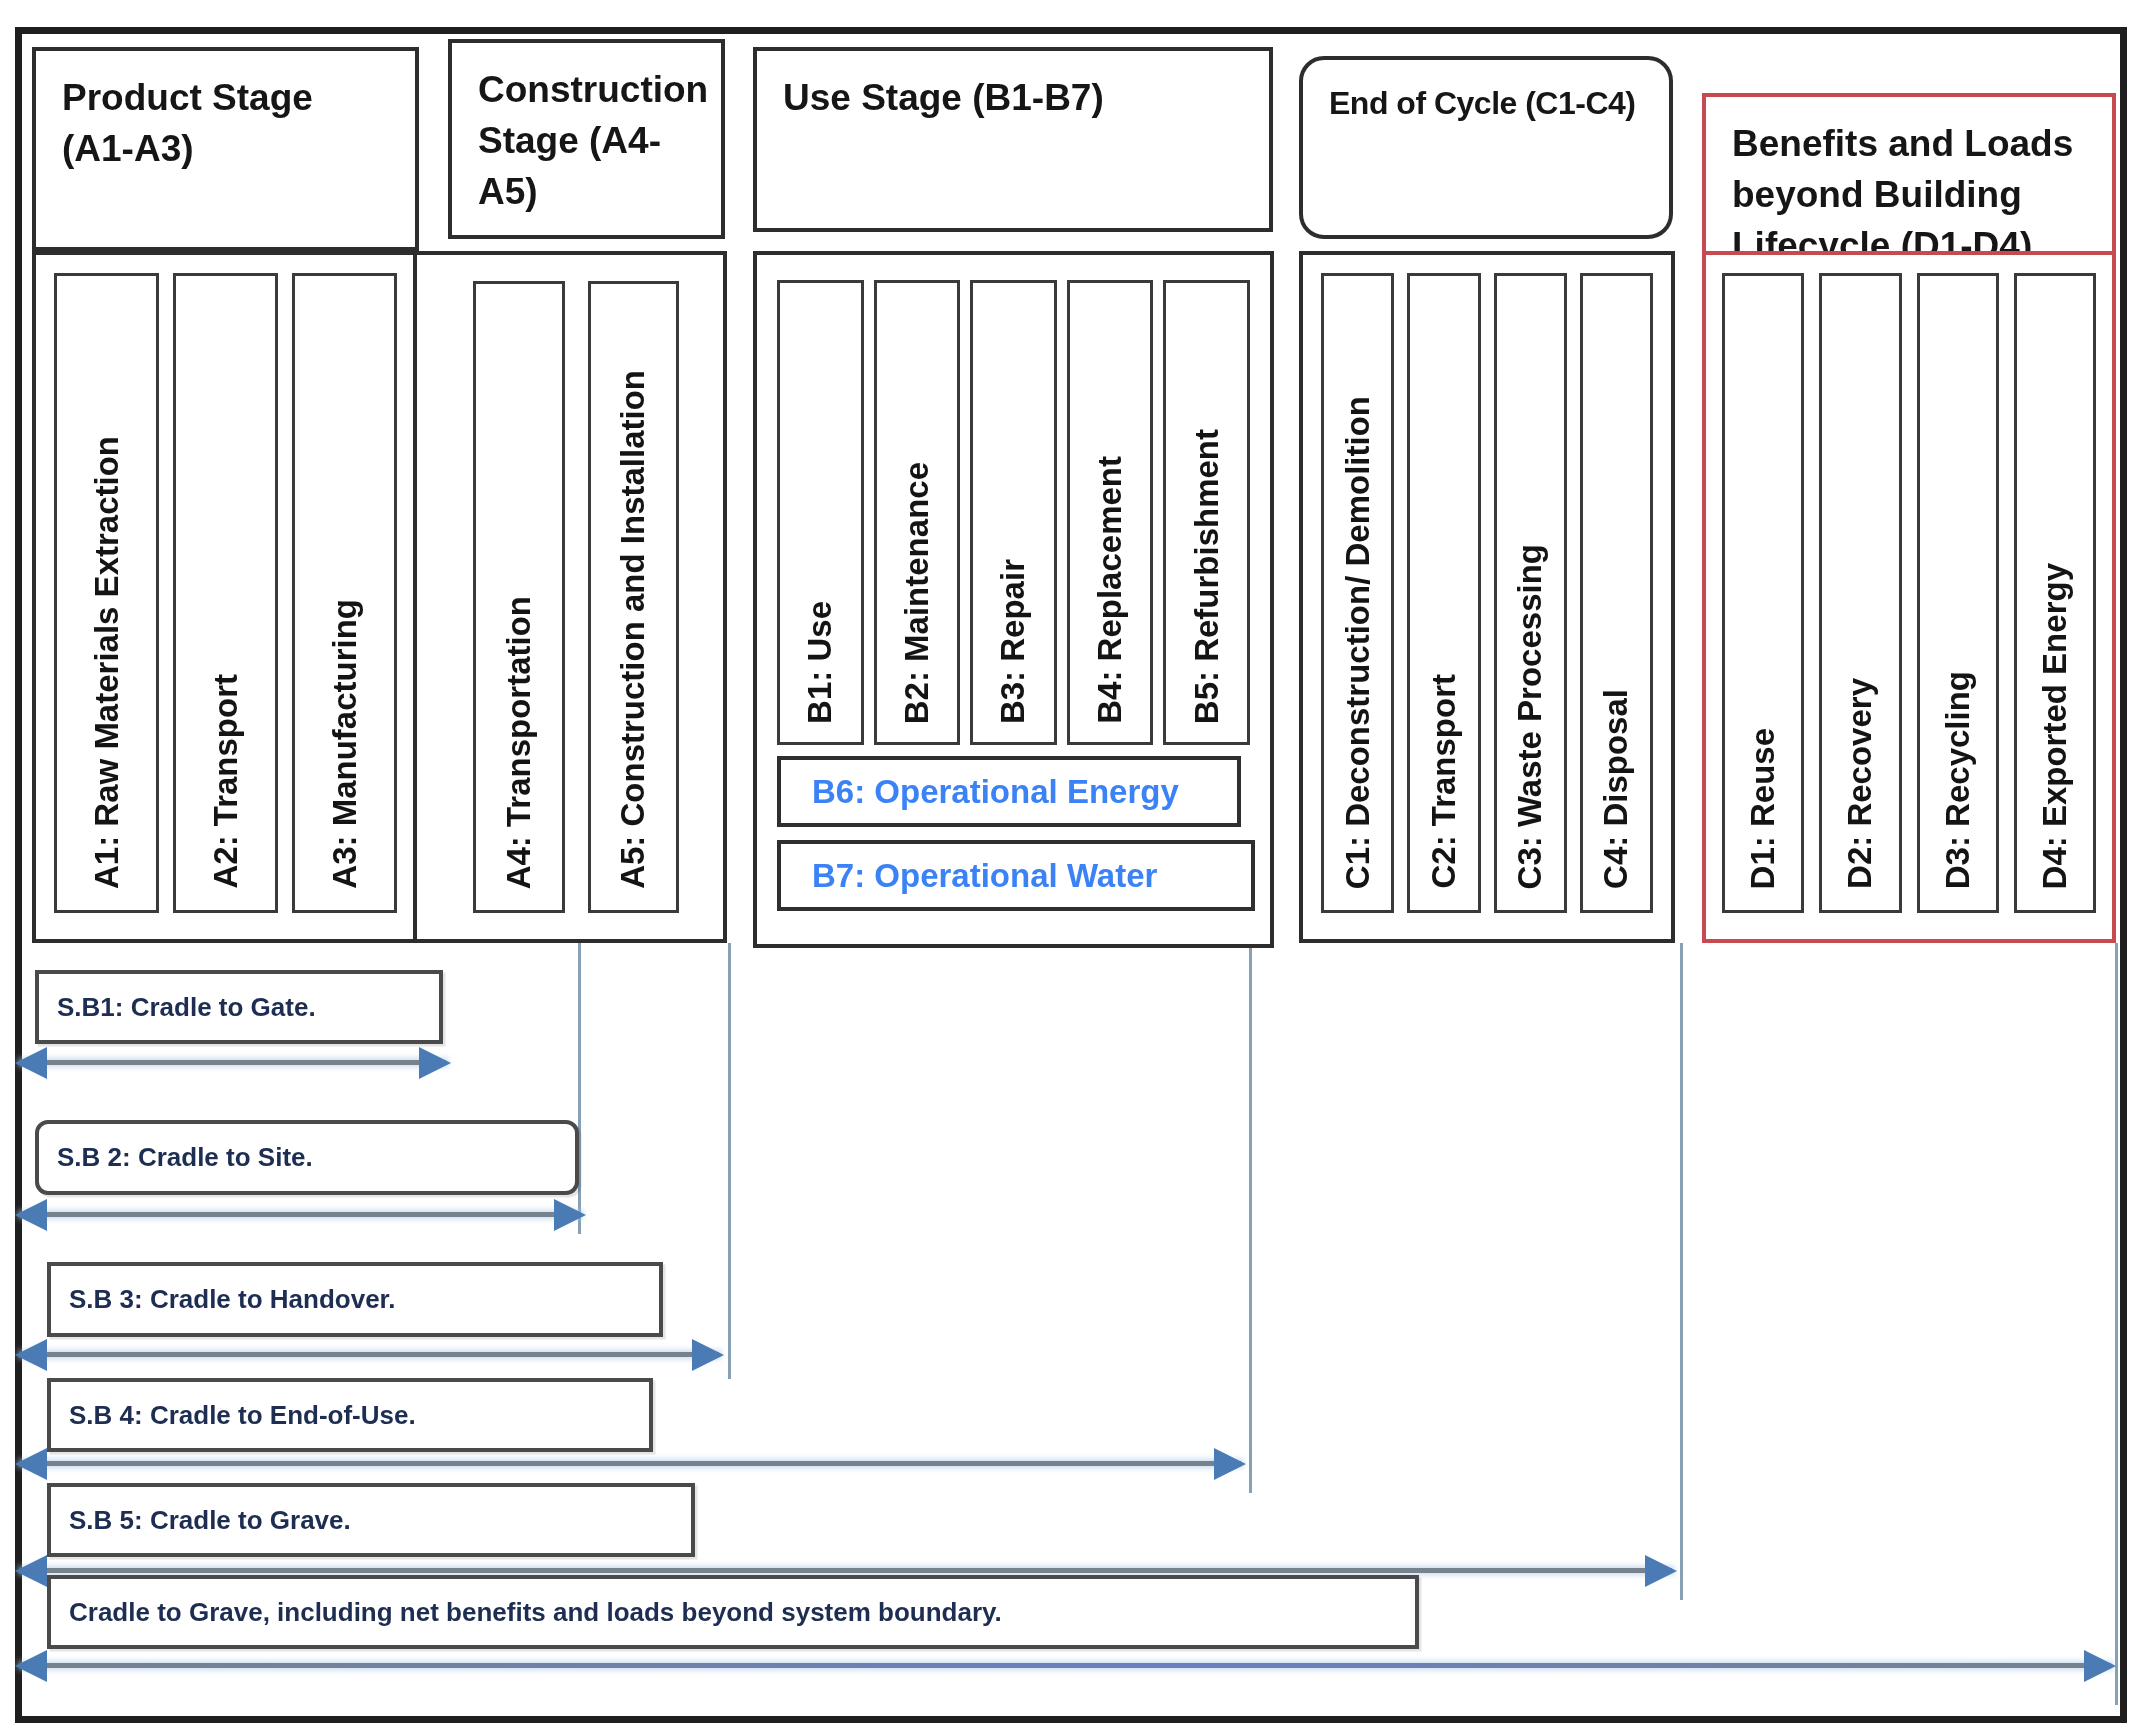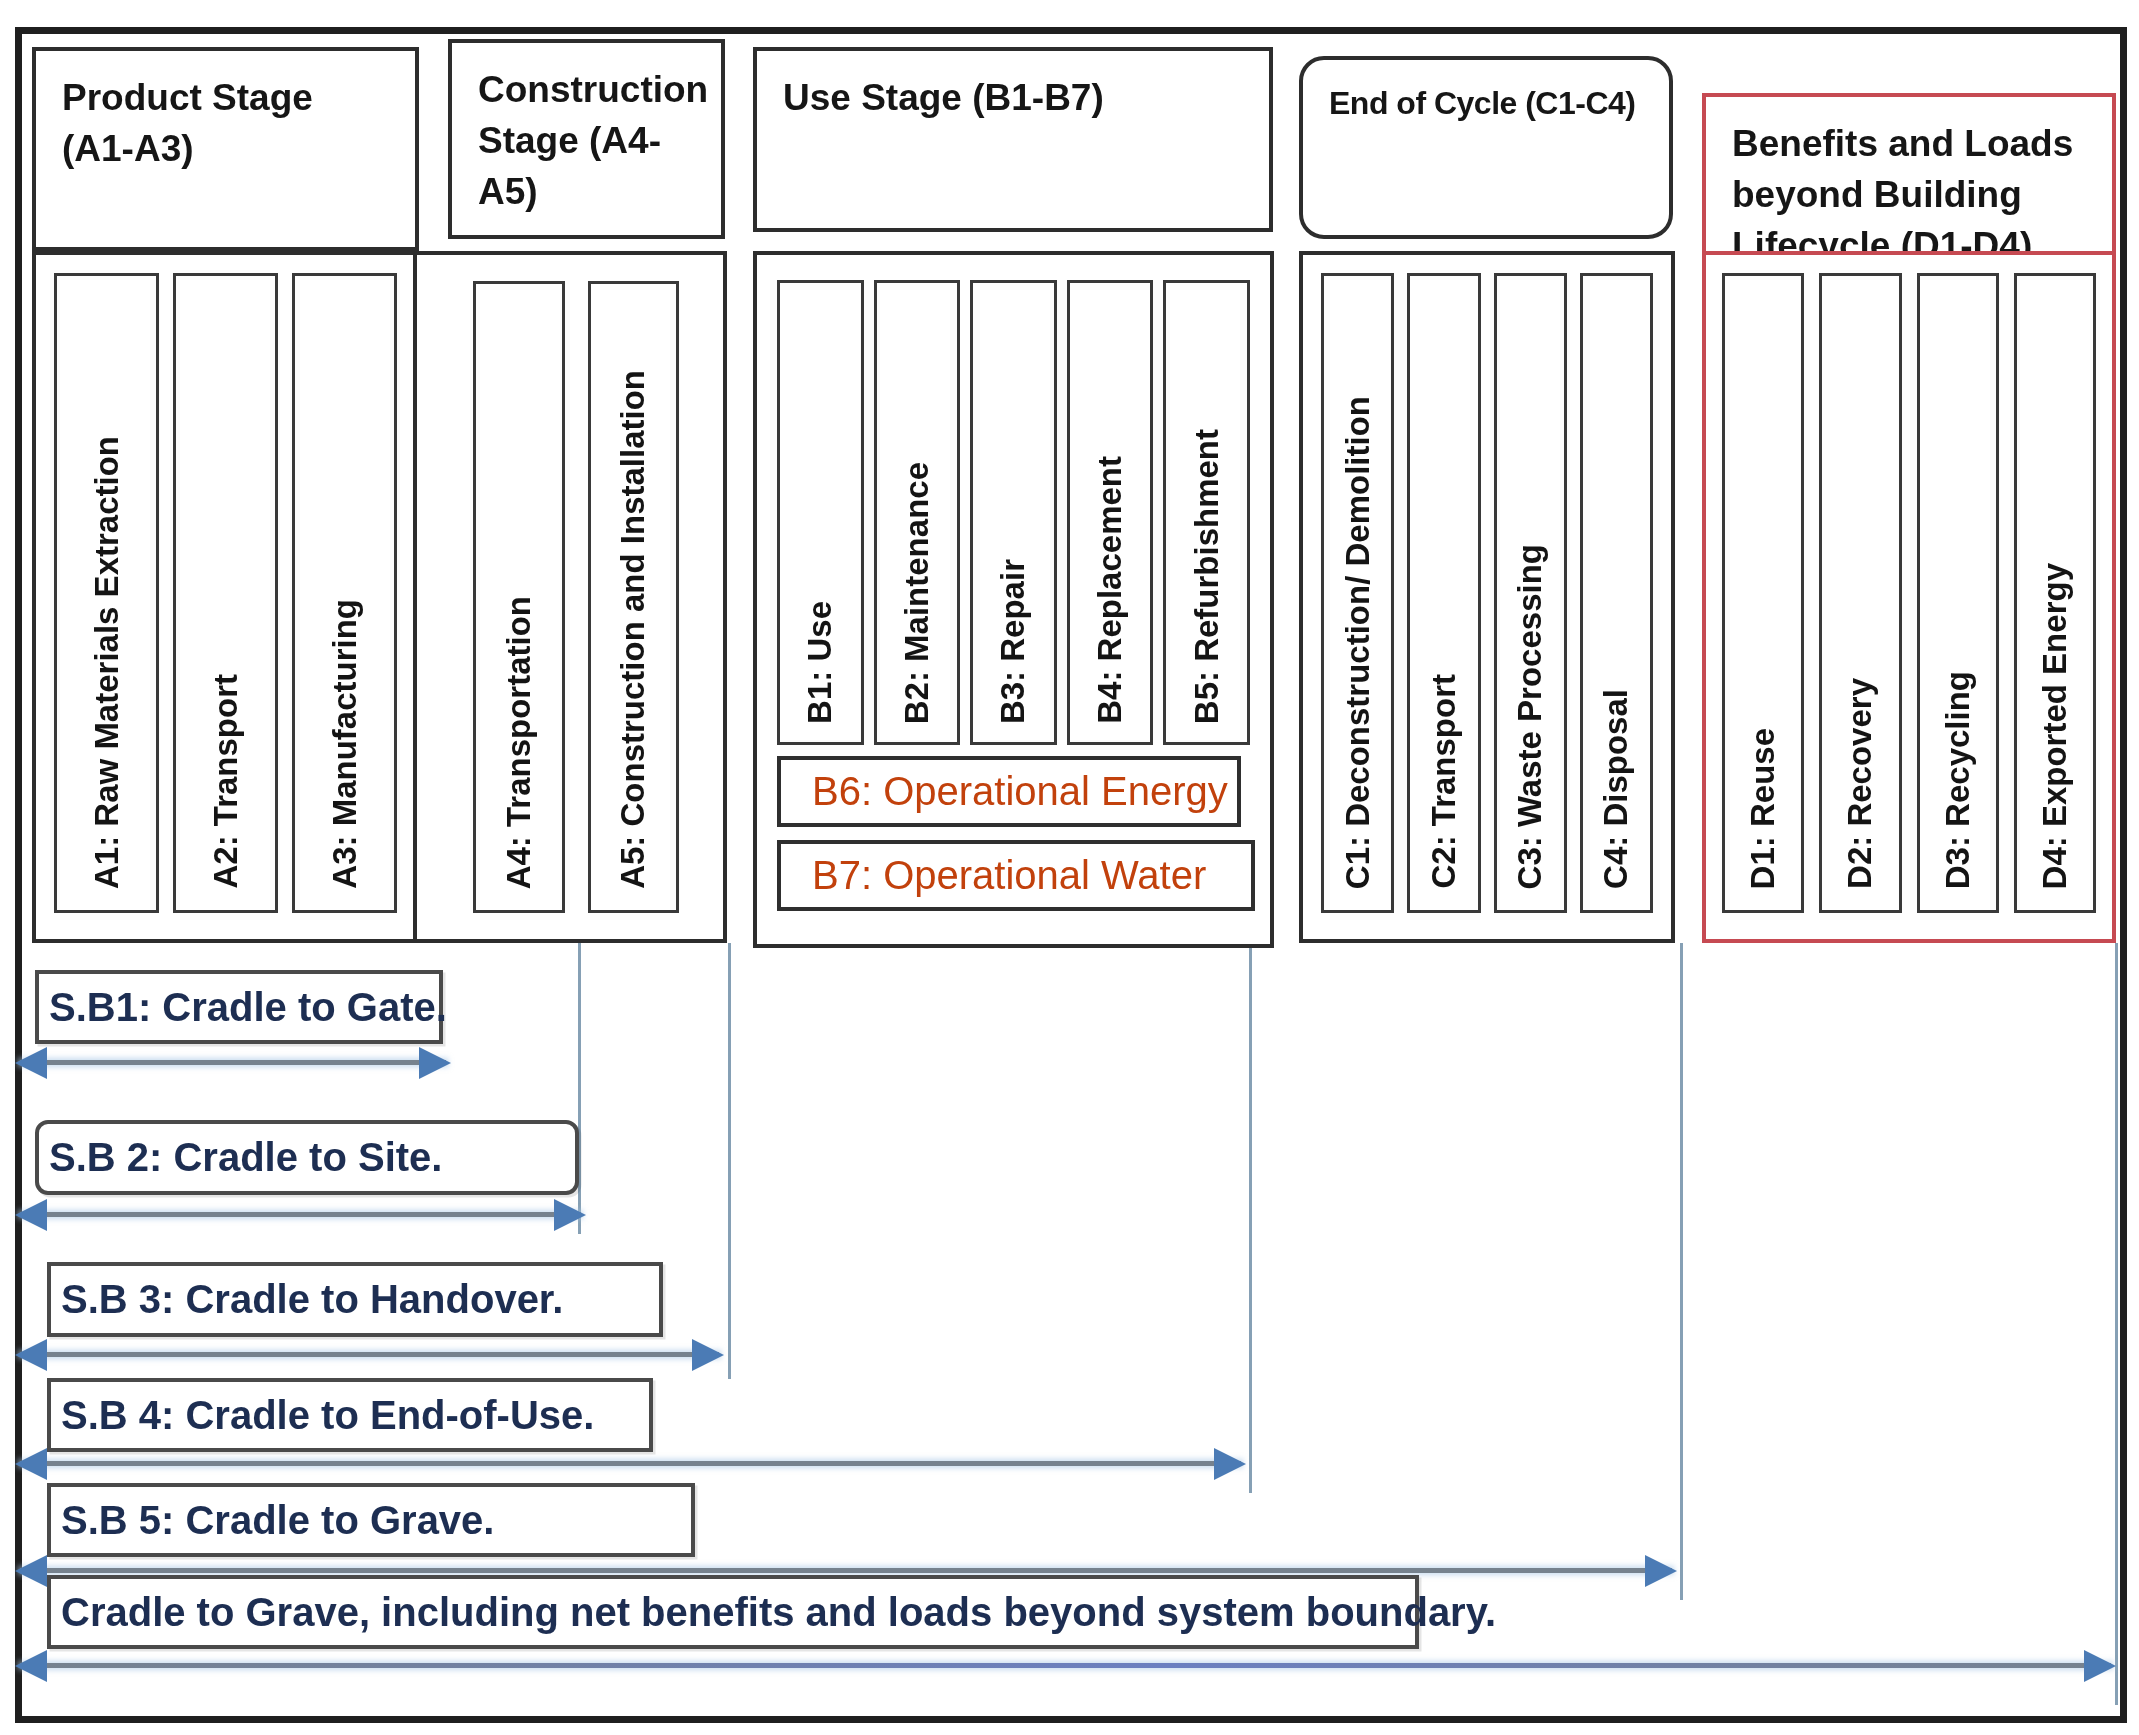--- a/index.html
+++ b/index.html
@@ -10,23 +10,23 @@
   
   .hdr{border:4.5px solid #2d2d2d;background:#fff;padding:21px 20px 0 26px;font-size:37px;font-weight:bold;line-height:1.38;color:#161616;}
   .hdr.red{border-color:#c64a52;}
   .hdr.nowrap{white-space:nowrap;font-size:32px;letter-spacing:-0.5px;border-radius:25px;}
   
   .cont{border:4.5px solid #2d2d2d;background:#fff;}
   .cont.red{border-color:#c64a52;}
   .vrow{display:flex;box-sizing:border-box;width:100%;}
   .vbox{border:3.5px solid #3a3a3a;background:#fff;flex:1 1 0;display:flex;justify-content:center;align-items:flex-end;padding-bottom:21px;box-sizing:border-box;}
   .vtext{writing-mode:vertical-rl;transform:rotate(180deg);white-space:nowrap;font-weight:bold;font-size:33px;color:#141414;}
-  .banner{border:4px solid #2f2f2f;background:#fff;display:flex;align-items:center;padding-left:31px;font-size:40px;font-weight:normal;color:#c2410c;box-sizing:border-box;}
+  .banner{border:4px solid #2f2f2f;background:#fff;display:flex;align-items:center;padding-left:31px;font-size:33px;font-weight:bold;color:#3b82f6;box-sizing:border-box;}
   
-  .sbox{border:4px solid #4a4a4a;background:#fff;display:flex;align-items:center;padding-left:10px;font-size:40px;font-weight:bold;color:#1d2e52;white-space:nowrap;box-shadow:2.5px 2.5px 0 rgba(0,0,0,0.10);}
+  .sbox{border:4px solid #4a4a4a;background:#fff;display:flex;align-items:center;padding-left:18px;font-size:26px;font-weight:bold;color:#1d2e52;white-space:nowrap;box-shadow:2.5px 2.5px 0 rgba(0,0,0,0.10);}
   
   .harrow{height:5px;background:#76828e;box-shadow:0 0 5px 2.5px rgba(167,199,230,0.55);}
   .ah{position:absolute;width:0;height:0;top:50%;}
   .ah-l{left:-5px;transform:translateY(-50%);border-top:16px solid transparent;border-bottom:16px solid transparent;border-right:32px solid #4b7bb5;}
   .ah-r{right:-5px;transform:translateY(-50%);border-top:16px solid transparent;border-bottom:16px solid transparent;border-left:32px solid #4b7bb5;}
   
   .vref{width:2.5px;background:#86a0b5;}
 </style>
 </head>
 <body>

